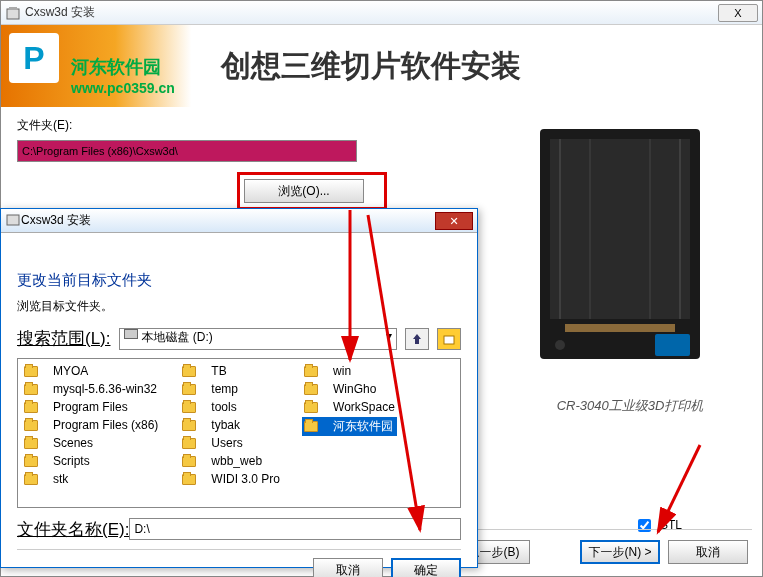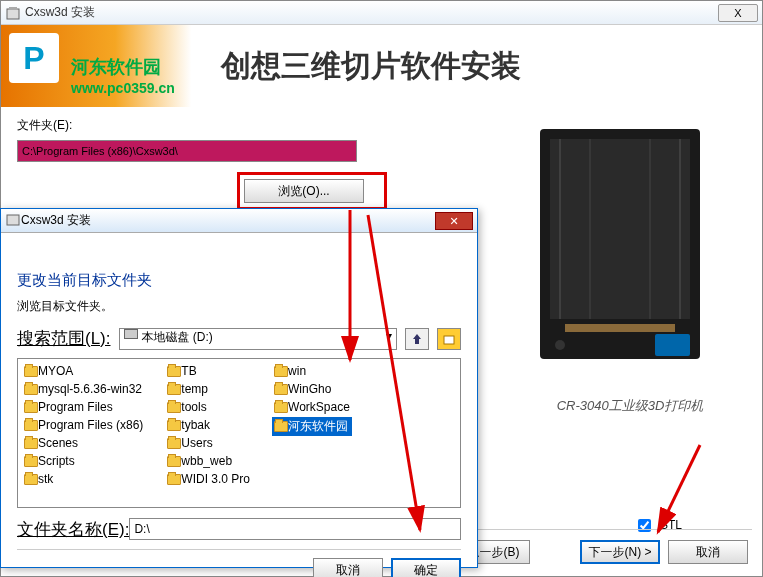--- a/index.html
+++ b/index.html
@@ -51,21 +51,21 @@
     .bd-sub { font-size: 12px; margin-bottom: 12px; }
     .bd-search-row { display: flex; align-items: center; gap: 8px; margin-bottom: 8px; }
     .bd-search-label { font-size: 17px; text-decoration: underline; }
     .bd-drive-select { flex: 1; height: 22px; border: 1px solid #888; font-size: 12px; padding: 0 4px; display: flex; background: #fff; }
     .drive-icon { width: 14px; height: 10px; border: 1px solid #666; background: #ccc; margin-right: 4px; display: inline-block; }
     .bd-toolbar-btn { width: 24px; height: 22px; border: 1px solid #888; background: #f0f0f0; cursor: pointer; display: flex; align-items: center; justify-content: center; }
     .yellow-btn { background: #ffcc33; }
     
     .bd-filelist { border: 1px solid #888; height: 150px; background: #fff; padding: 4px; display: flex; gap: 20px; font-size: 12px; margin-bottom: 10px; }
     .bd-col { display: flex; flex-direction: column; gap: 2px; }
-    .folder-item { display: flex; align-items: center; gap: 0; padding: 1px 2px; white-space: nowrap; cursor: pointer; }
+    .folder-item { display: flex; align-items: center; gap: 15px; padding: 1px 2px; white-space: nowrap; cursor: pointer; }
     .folder-item.selected { background: #0066cc; color: #fff; }
     .folder-icon { width: 14px; height: 11px; background: #f5c842; border: 1px solid #c89020; border-radius: 1px; display: inline-block; position: relative; }
     .folder-icon::before { content: ''; position: absolute; top: -3px; left: 0; width: 6px; height: 3px; background: #f5c842; border: 1px solid #c89020; border-bottom: none; }
     
     .bd-name-row { display: flex; align-items: flex-start; margin-bottom: 8px; }
     .bd-name-input { flex: 1; height: 22px; border: 1px solid #888; padding: 2px 4px; font-size: 12px; }
     .bd-sep { height: 1px; background: #ccc; margin: 8px 0; }
     .bd-buttons { display: flex; justify-content: flex-end; gap: 8px; }
     .bd-btn { width: 70px; height: 24px; border: 1px solid #888; background: linear-gradient(#fff, #ddd); font-size: 12px; cursor: pointer; }
     .bd-btn.highlight { border: 2px solid #0066cc; }

